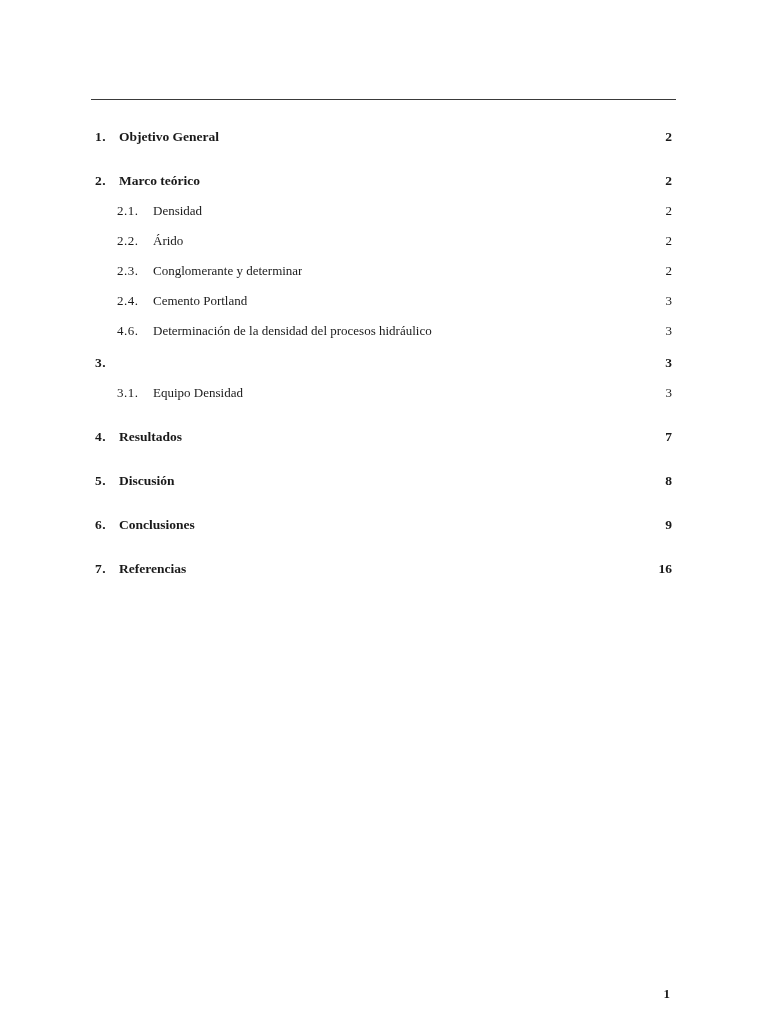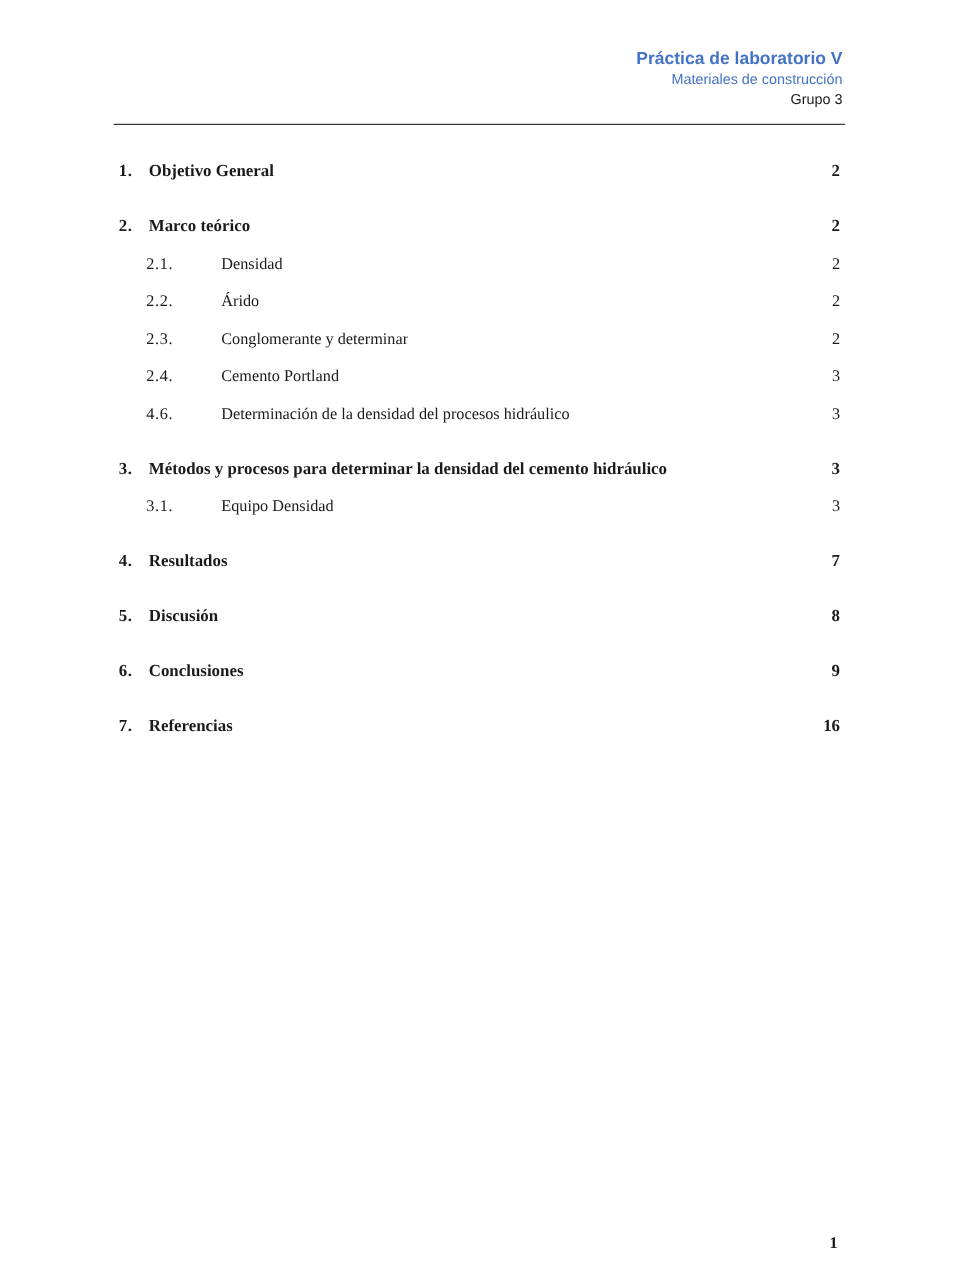--- a/index.html
+++ b/index.html
@@ -69,21 +69,20 @@
     font-weight: bold;
     font-size: 13.5px;
     margin-top: 14px;
   }
   .toc-row.level1:first-child {
     margin-top: 0;
   }
   .toc-row.level2 {
     font-weight: normal;
     padding-left: 22px;
-    gap: 24px;
   }
   .toc-num {
     flex: 0 0 auto;
     min-width: 24px;
     letter-spacing: 0.5px;
   }
   .toc-row.level2 .toc-num {
     min-width: 36px;
   }
   .toc-label {
@@ -104,25 +103,20 @@
     font-size: 13px;
     font-weight: bold;
     font-family: "Liberation Serif", serif;
   }
 </style>
 </head>
 <body>
 
 <div class="page">
 
-  <div class="doc-header">
-    <div class="title">Práctica de laboratorio V</div>
-    <div class="subtitle">Materiales de construcción</div>
-    <div class="group">Grupo 3</div>
-  </div>
 
   <hr class="header-rule">
 
   <div class="toc">
 
     <div class="toc-row level1">
       <span class="toc-num">1.</span>
       <span class="toc-label">Objetivo General</span>
       <span class="toc-page">2</span>
     </div>
@@ -158,21 +152,20 @@
     </div>
 
     <div class="toc-row level2">
       <span class="toc-num">4.6.</span>
       <span class="toc-label">Determinación de la densidad del procesos hidráulico</span>
       <span class="toc-page">3</span>
     </div>
 
     <div class="toc-row level1">
       <span class="toc-num">3.</span>
-      <span class="toc-label">Métodos y procesos para determinar la densidad del cemento hidráulico</span>
       <span class="toc-page">3</span>
     </div>
 
     <div class="toc-row level2">
       <span class="toc-num">3.1.</span>
       <span class="toc-label">Equipo Densidad</span>
       <span class="toc-page">3</span>
     </div>
 
 

